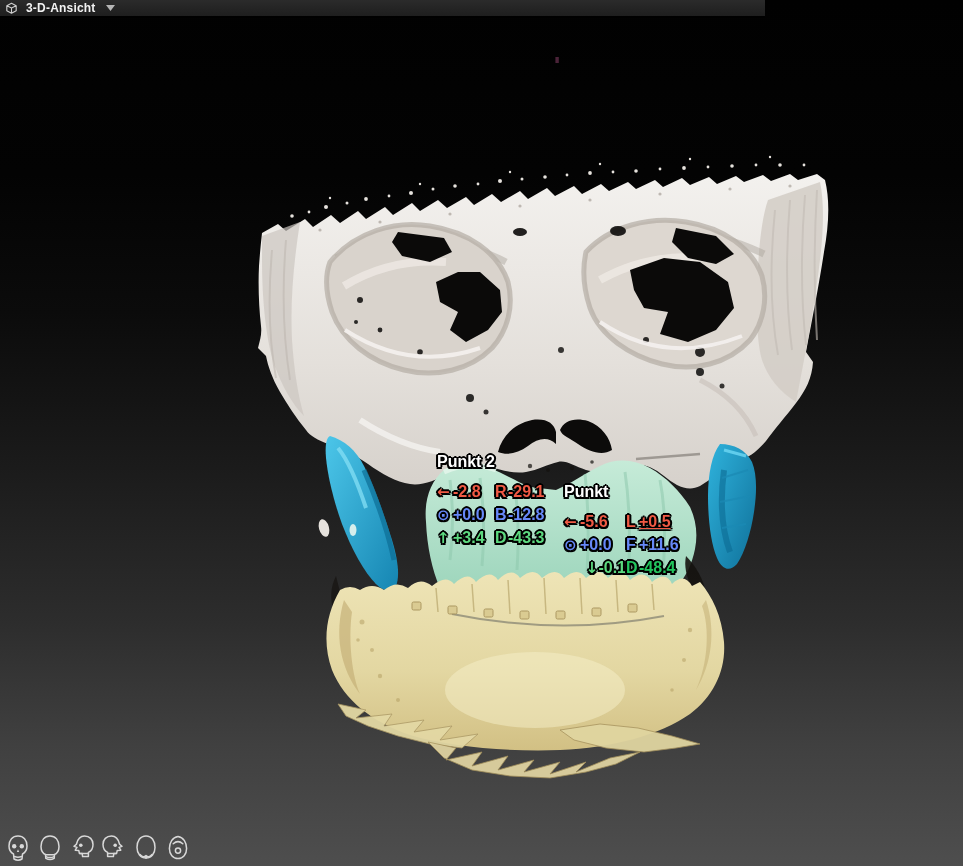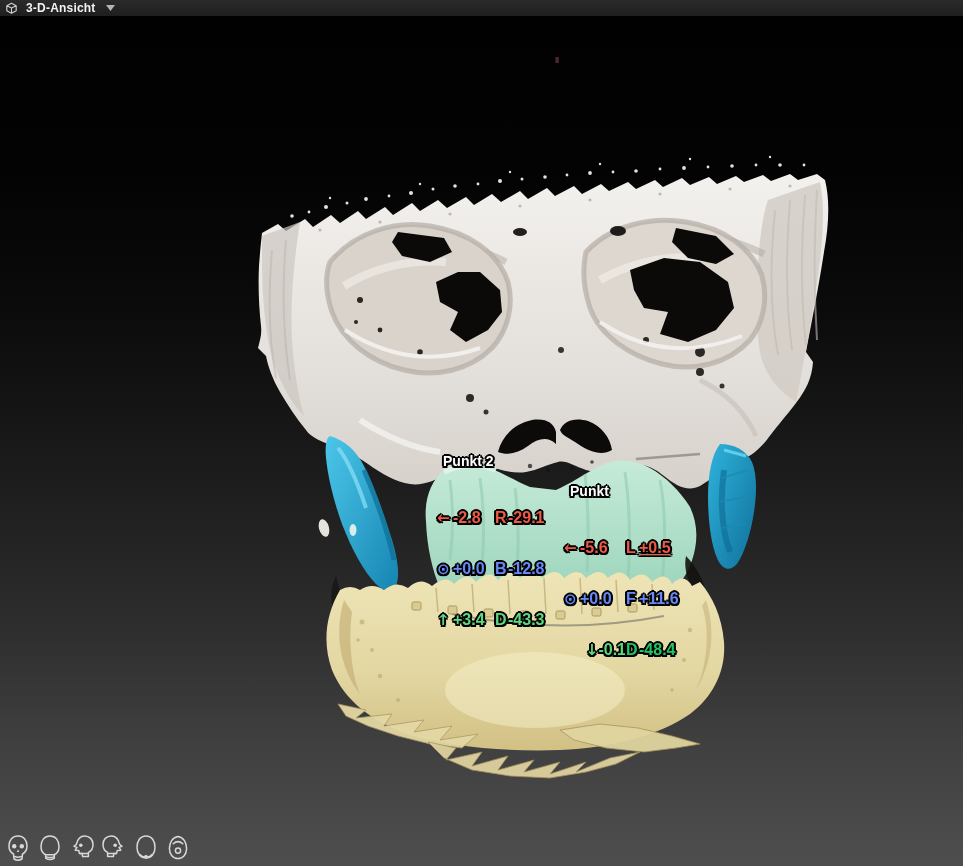--- a/index.html
+++ b/index.html
@@ -1,42 +1,42 @@
 <!DOCTYPE html>
 <html><head>
 <meta charset="utf-8">
 <style>
   html,body{margin:0;padding:0;background:#000;}
   body{width:963px;height:866px;position:relative;overflow:hidden;
        font-family:"Liberation Sans",sans-serif;-webkit-font-smoothing:antialiased;}
 
   
-  .view-header{position:absolute;top:0;left:0;width:963px;height:18px;z-index:50;
+  .view-header{position:absolute;top:0;left:0;width:765px;height:18px;z-index:50;
     background:linear-gradient(#2b2b2b,#1e1e1e);border-bottom:2px solid #000;
     display:flex;align-items:center;gap:7px;padding-left:4px;box-sizing:border-box;}
   .view-header .cube{width:15px;height:15px;flex:0 0 auto;}
   .view-title{color:#f2f2f2;font-size:12px;font-weight:bold;letter-spacing:.2px;line-height:16px;}
   .caret{width:9px;height:6px;margin-left:3px;flex:0 0 auto;}
 
   
   .viewport{position:absolute;inset:0;z-index:1;
     background:linear-gradient(180deg,#010101 0%,#030303 20%,#0b0b0b 36%,
                #1b1b1b 54%,#2d2d2d 72%,#404040 86%,#4e4e4e 100%);}
   .scene{position:absolute;top:0;left:0;z-index:2;}
 
   
   .annot{position:absolute;z-index:10;font-weight:bold;white-space:nowrap;}
-  .annot-title{color:#fff;font-size:14px;margin-bottom:11px;
+  .annot-title{color:#fff;font-size:16px;margin-bottom:11px;
     text-shadow:2px 0 0 #000,-2px 0 0 #000,0 2px 0 #000,0 -2px 0 #000,
-      1.5px 1.5px 0 #000,-1.5px 1.5px 0 #000,1.5px -1.5px 0 #000,-1.5px -1.5px 0 #000;margin-left:6px;}
+      1.5px 1.5px 0 #000,-1.5px 1.5px 0 #000,1.5px -1.5px 0 #000,-1.5px -1.5px 0 #000;}
   .annot-grid{display:grid;row-gap:3px;font-size:16px;line-height:19px;}
   .annot-grid.c1{grid-template-columns:58px auto;}
   .annot-grid.c2{grid-template-columns:62px auto;}
   .mcell{text-shadow:2px 0 0 #000,-2px 0 0 #000,0 2px 0 #000,0 -2px 0 #000,
-      1.5px 1.5px 0 #000,-1.5px 1.5px 0 #000,1.5px -1.5px 0 #000,-1.5px -1.5px 0 #000;margin-top:28px;}
+      1.5px 1.5px 0 #000,-1.5px 1.5px 0 #000,1.5px -1.5px 0 #000,-1.5px -1.5px 0 #000;}
   .mic{display:inline-block;min-width:16px;font-family:"DejaVu Sans",sans-serif;font-size:15px;}
   .mlet{display:inline-block;min-width:13px;}
 
   
   .orient-bar{position:absolute;left:4px;top:833px;z-index:20;display:flex;gap:5px;}
   .skullbtn{width:27px;height:30px;background:transparent;border:none;padding:0;margin:0;
     cursor:pointer;display:flex;align-items:center;justify-content:center;}
   .skullbtn svg{stroke:#d8d8d8;fill:none;stroke-width:1.5;stroke-linejoin:round;stroke-linecap:round;}
   .skullbtn .fillel{fill:#d8d8d8;stroke:none;}
 </style>

